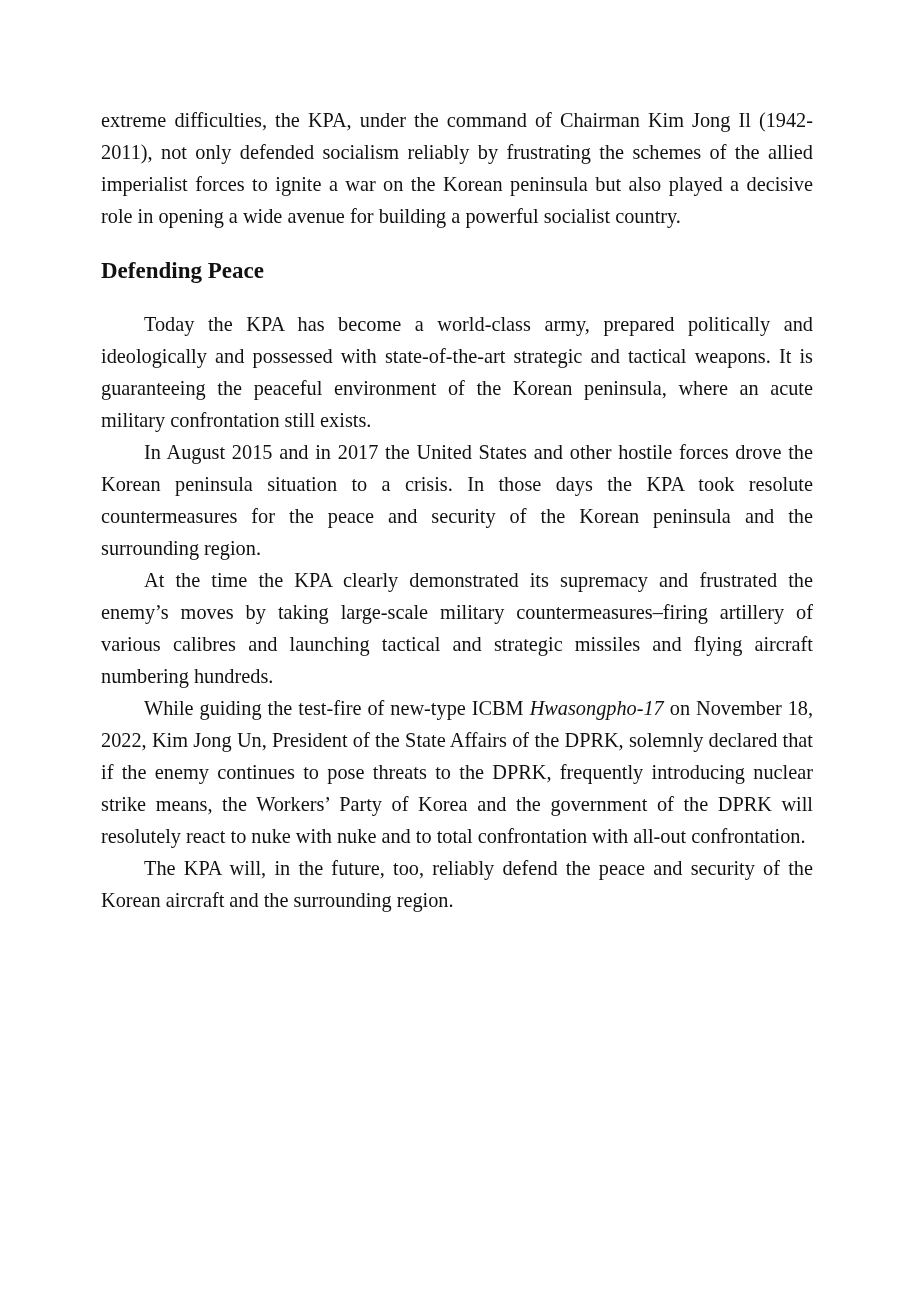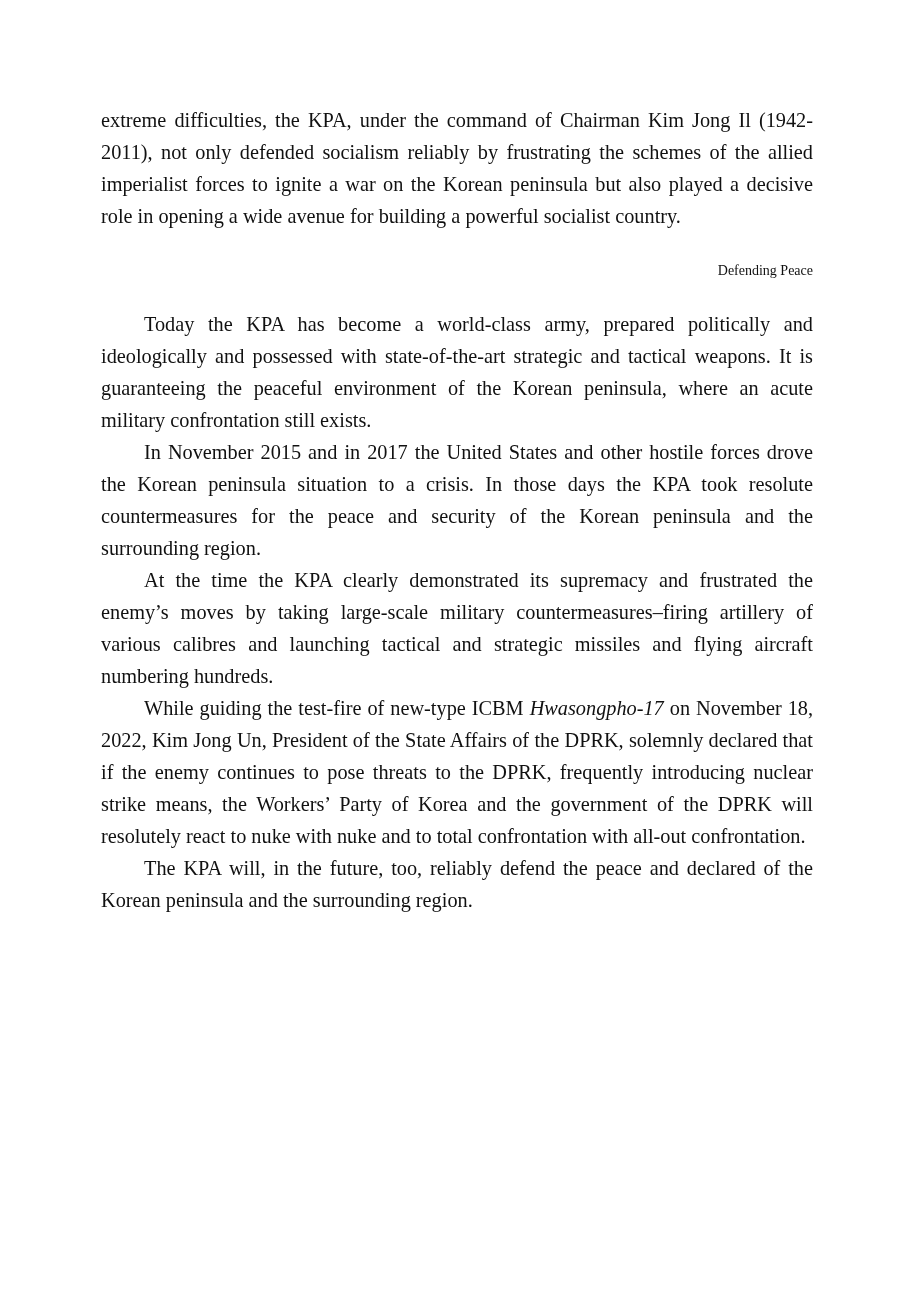--- a/index.html
+++ b/index.html
@@ -16,35 +16,35 @@
   }
   .p {
     margin: 0;
     text-align: justify;
     text-align-last: left;
     font-family: Liberation Serif, serif;
   }
   .indent { text-indent: 43px; }
   .heading {
     margin: 23px 0 21px 0;
-    text-align: right;
-    font-weight: normal;
-    font-size: 14px;
+    text-align: left;
+    font-weight: bold;
+    font-size: 23px;
     line-height: 32px;
   }
   i { font-style: italic; }
 </style>
 </head>
 <body>
 
 <div class="page">
   <p class="p">extreme difficulties, the KPA, under the command of Chairman Kim Jong Il (1942-2011), not only defended socialism reliably by frustrating the schemes of the allied imperialist forces to ignite a war on the Korean peninsula but also played a decisive role in opening a wide avenue for building a powerful socialist country.</p>
 
   <h2 class="heading">Defending Peace</h2>
 
   <p class="p indent">Today the KPA has become a world-class army, prepared politically and ideologically and possessed with state-of-the-art strategic and tactical weapons. It is guaranteeing the peaceful environment of the Korean peninsula, where an acute military confrontation still exists.</p>
-  <p class="p indent">In November 2015 and in 2017 the United States and other hostile forces drove the Korean peninsula situation to a crisis. In those days the KPA took resolute countermeasures for the peace and security of the Korean peninsula and the surrounding region.</p>
+  <p class="p indent">In August 2015 and in 2017 the United States and other hostile forces drove the Korean peninsula situation to a crisis. In those days the KPA took resolute countermeasures for the peace and security of the Korean peninsula and the surrounding region.</p>
   <p class="p indent">At the time the KPA clearly demonstrated its supremacy and frustrated the enemy’s moves by taking large-scale military countermeasures–firing artillery of various calibres and launching tactical and strategic missiles and flying aircraft numbering hundreds.</p>
 
   <p class="p indent"><span>While guiding the test-fire of new-type ICBM </span><i>Hwasongpho-17</i><span> on November 18, 2022, Kim Jong Un, President of the State Affairs of the DPRK, solemnly declared that if the enemy continues to pose threats to the DPRK, frequently introducing nuclear strike means, the Workers’ Party of Korea and the government of the DPRK will resolutely react to nuke with nuke and to total confrontation with all-out confrontation.</span></p>
 
-  <p class="p indent">The KPA will, in the future, too, reliably defend the peace and declared of the Korean peninsula and the surrounding region.</p>
+  <p class="p indent">The KPA will, in the future, too, reliably defend the peace and security of the Korean aircraft and the surrounding region.</p>
 </div>
 
 </body></html>

